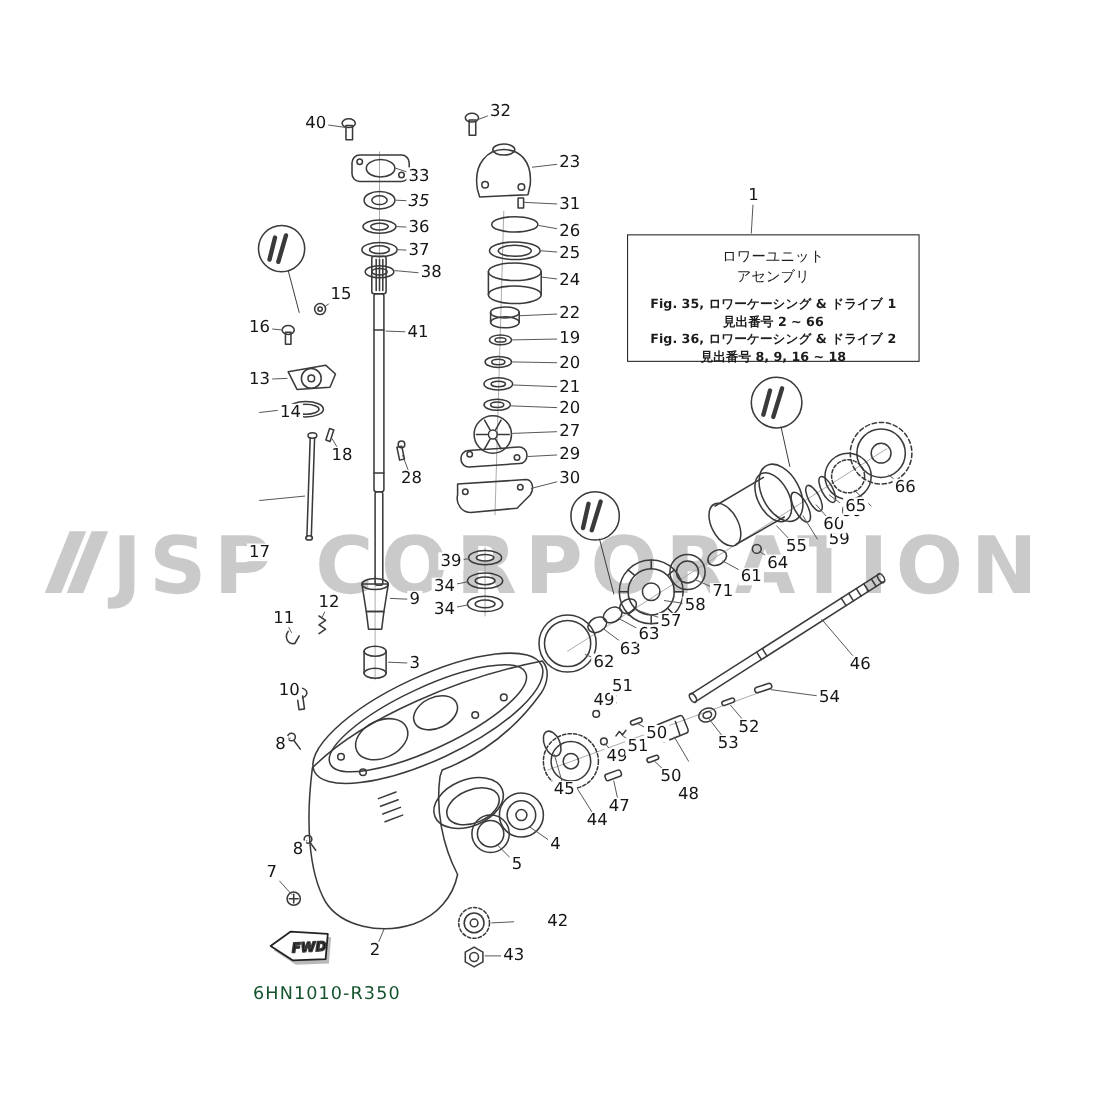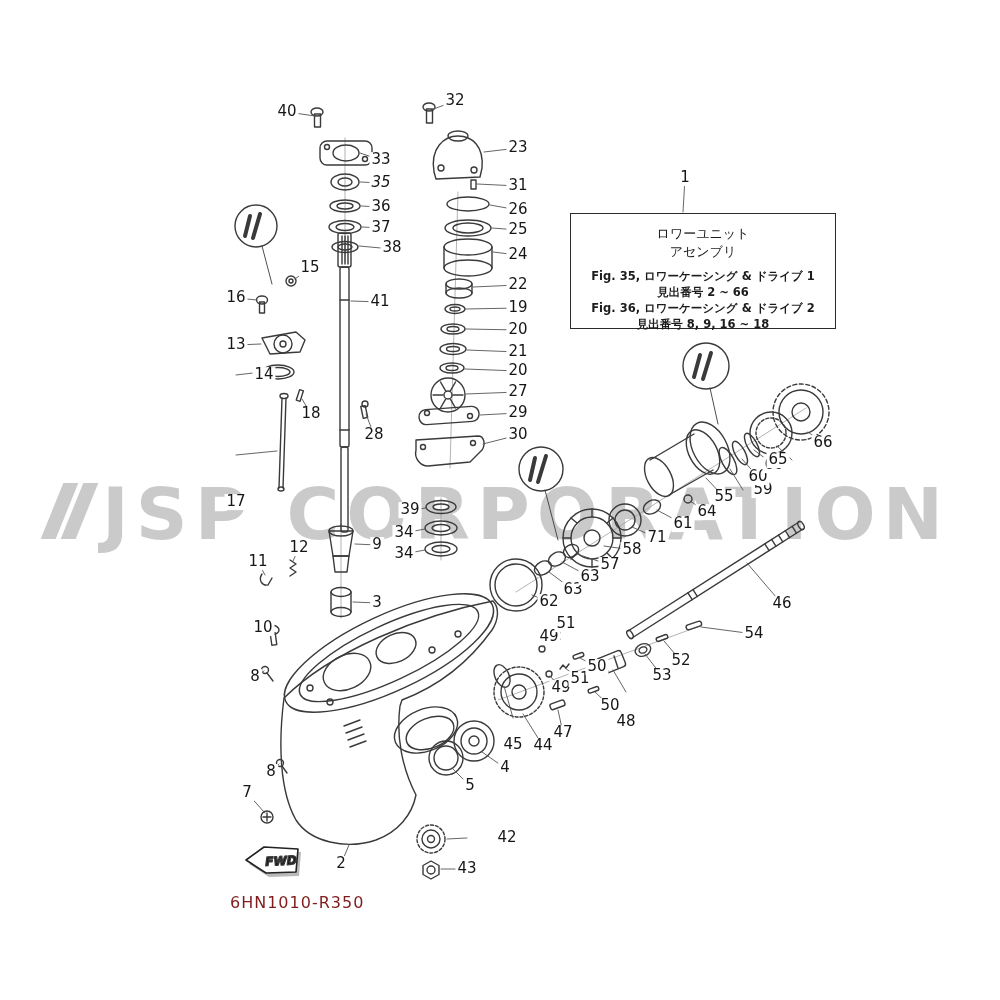--- a/index.html
+++ b/index.html
@@ -11,21 +11,21 @@
   .wm-logo i{display:inline-block;width:15px;height:56px;background:#111;transform:skewX(-22deg);margin-right:5px;}
   #art{position:absolute;left:0;top:0;z-index:1;}
   #label-layer{position:absolute;left:0;top:0;width:100%;height:100%;z-index:2;}
   .plabel{position:absolute;transform:translate(-50%,-50%);background:#fff;padding:0 2px;
           font-size:15px;color:#161616;line-height:1.05;}
   .info-box{position:absolute;left:570px;top:213px;width:266px;height:116px;border:1.6px solid #2a2a2a;
             background:#fff;z-index:3;text-align:center;color:#1c1c1c;box-sizing:border-box;padding-top:11px;}
   .ib-title{font-size:13px;line-height:18px;}
   .ib-fig{font-size:11.5px;line-height:16px;font-weight:bold;}
   .ib-gap{height:7px;}
-  .part-code{position:absolute;left:230px;top:893px;z-index:3;font-size:16px;letter-spacing:1px;color:#7f1d1d;}
+  .part-code{position:absolute;left:230px;top:893px;z-index:3;font-size:16px;letter-spacing:1px;color:#14532d;}
   svg text.fwd-text{font-size:12px;font-weight:bold;font-style:italic;fill:#111;}
 </style>
 </head>
 <body>
 
 <div class="stage">
 
   <div class="watermark">
     <span class="wm-logo"><i></i><i></i></span><span class="wm-text">JSP CORPORATION</span>
   </div>
@@ -527,21 +527,21 @@
       <span class="plabel" style="left: 377px; top: 603px;">3</span>
       <span class="plabel" style="left: 263px; top: 628px;">10</span>
       <span class="plabel" style="left: 255px; top: 677px;">8</span>
       <span class="plabel" style="left: 271px; top: 772px;">8</span>
       <span class="plabel" style="left: 247px; top: 793px;">7</span>
       <span class="plabel" style="left: 341px; top: 864px;">2</span>
       <span class="plabel" style="left: 467px; top: 838px; margin-left: 40px;">42</span>
       <span class="plabel" style="left: 467px; top: 869px;">43</span>
       <span class="plabel" style="left: 470px; top: 786px;">5</span>
       <span class="plabel" style="left: 505px; top: 768px;">4</span>
-      <span class="plabel" style="left: 513px; top: 718px; margin-top: 27px;">45</span>
+      <span class="plabel" style="left: 513px; top: 718px;">45</span>
       <span class="plabel" style="left: 543px; top: 746px;">44</span>
       <span class="plabel" style="left: 563px; top: 733px;">47</span>
       <span class="plabel" style="left: 549px; top: 637px;">49</span>
       <span class="plabel" style="left: 566px; top: 624px;">51</span>
       <span class="plabel" style="left: 561px; top: 688px;">49</span>
       <span class="plabel" style="left: 580px; top: 679px;">51</span>
       <span class="plabel" style="left: 597px; top: 667px;">50</span>
       <span class="plabel" style="left: 610px; top: 706px;">50</span>
       <span class="plabel" style="left: 626px; top: 722px;">48</span>
       <span class="plabel" style="left: 662px; top: 676px;">53</span>

